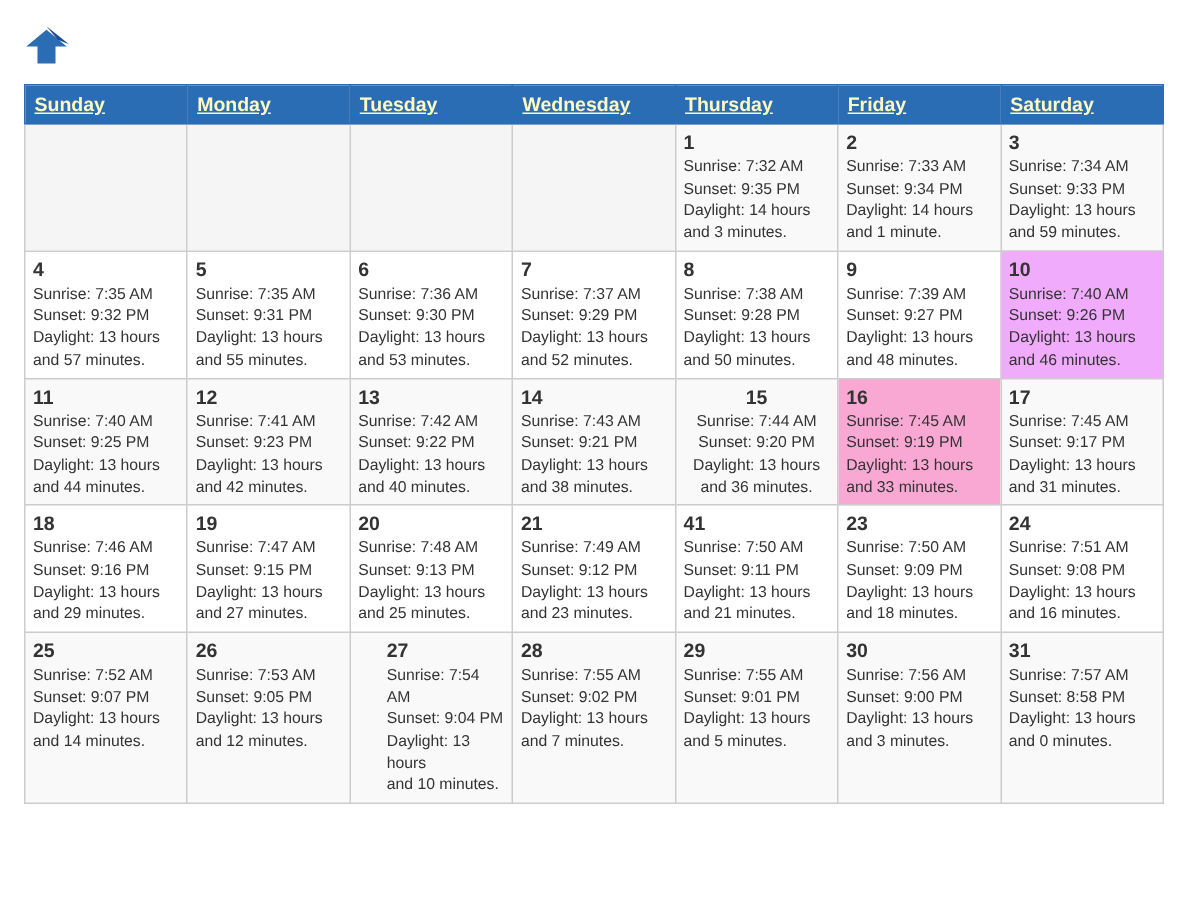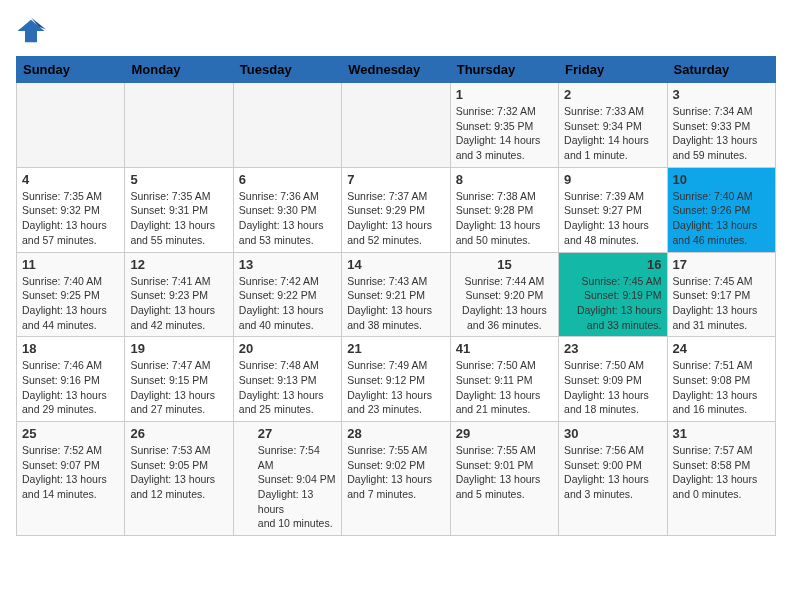--- a/index.html
+++ b/index.html
@@ -38,26 +38,27 @@
       font-size: 16px;
       font-weight: normal;
       color: #555;
     }
     .calendar {
       width: 100%;
       border-collapse: collapse;
     }
     .calendar th {
       background-color: #2a6db5;
-      color: #000000;
+      color: #fef9c3;
       text-align: left;
       padding: 5px 6px;
       font-size: 13px;
       font-weight: bold;
       border: 1px solid #2a6db5;
+      text-decoration: underline;
     }
     .calendar td {
       border: 1px solid #ccc;
       vertical-align: top;
       padding: 4px 5px;
       width: 108px;
       min-height: 80px;
       font-size: 11px;
       color: #333;
       background: #fff;
@@ -152,21 +153,21 @@
           <div class="day-info">Sunrise: 7:37 AM<br>Sunset: 9:29 PM<br>Daylight: 13 hours<br>and 52 minutes.</div>
         </td>
         <td style="background: rgb(255, 255, 255);">
           <span class="day-num">8</span>
           <div class="day-info">Sunrise: 7:38 AM<br>Sunset: 9:28 PM<br>Daylight: 13 hours<br>and 50 minutes.</div>
         </td>
         <td style="background: rgb(255, 255, 255);">
           <span class="day-num">9</span>
           <div class="day-info">Sunrise: 7:39 AM<br>Sunset: 9:27 PM<br>Daylight: 13 hours<br>and 48 minutes.</div>
         </td>
-        <td style="background: #0ea5e9; margin-left: 42px;">
+        <td style="background: #f0abfc; margin-left: 42px;">
           <span class="day-num">10</span>
           <div class="day-info">Sunrise: 7:40 AM<br>Sunset: 9:26 PM<br>Daylight: 13 hours<br>and 46 minutes.</div>
         </td>
       </tr>
       <tr>
         <td style="background: rgb(249, 249, 249);">
           <span class="day-num">11</span>
           <div class="day-info">Sunrise: 7:40 AM<br>Sunset: 9:25 PM<br>Daylight: 13 hours<br>and 44 minutes.</div>
         </td>
         <td style="background: rgb(249, 249, 249);">
@@ -178,21 +179,21 @@
           <div class="day-info">Sunrise: 7:42 AM<br>Sunset: 9:22 PM<br>Daylight: 13 hours<br>and 40 minutes.</div>
         </td>
         <td style="background: rgb(249, 249, 249);">
           <span class="day-num">14</span>
           <div class="day-info">Sunrise: 7:43 AM<br>Sunset: 9:21 PM<br>Daylight: 13 hours<br>and 38 minutes.</div>
         </td>
         <td style="background: rgb(249, 249, 249); text-align: center;">
           <span class="day-num">15</span>
           <div class="day-info">Sunrise: 7:44 AM<br>Sunset: 9:20 PM<br>Daylight: 13 hours<br>and 36 minutes.</div>
         </td>
-        <td style="background: #14b8a6; text-align: right;">
+        <td style="background: #f9a8d4;">
           <span class="day-num">16</span>
           <div class="day-info">Sunrise: 7:45 AM<br>Sunset: 9:19 PM<br>Daylight: 13 hours<br>and 33 minutes.</div>
         </td>
         <td style="background: rgb(249, 249, 249);">
           <span class="day-num">17</span>
           <div class="day-info">Sunrise: 7:45 AM<br>Sunset: 9:17 PM<br>Daylight: 13 hours<br>and 31 minutes.</div>
         </td>
       </tr>
       <tr>
         <td style="background: rgb(255, 255, 255);">

